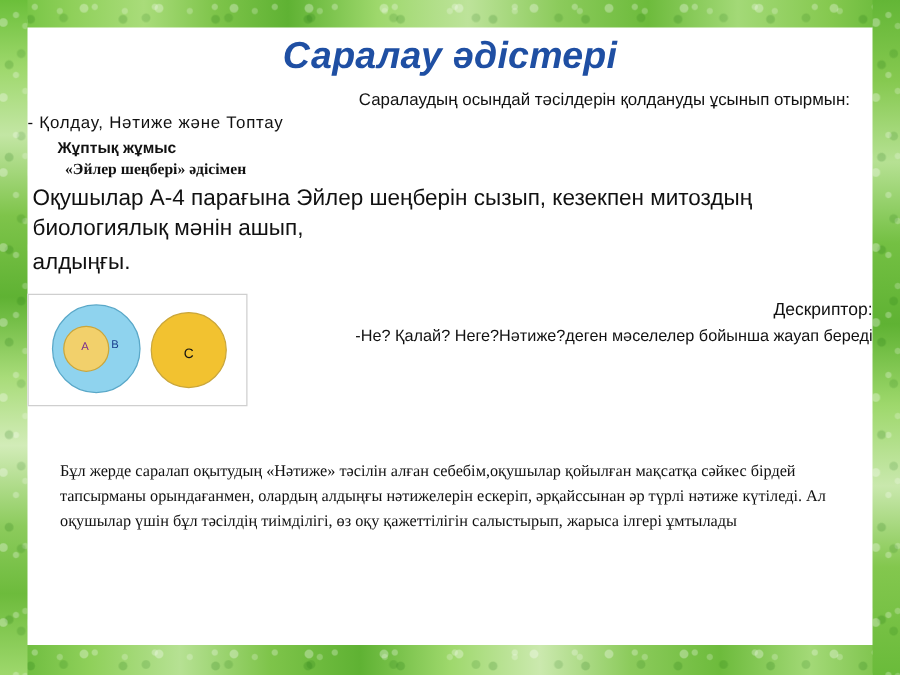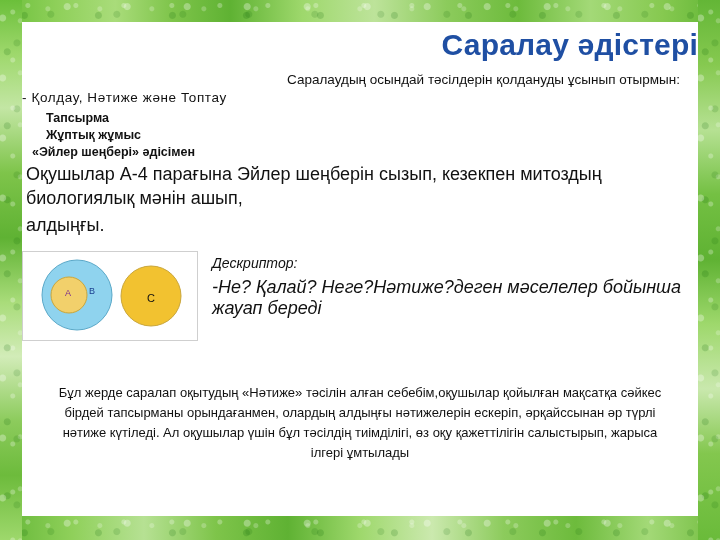--- a/index.html
+++ b/index.html
@@ -82,26 +82,27 @@
 
   .content {
     position: absolute;
     top: 22px; left: 22px;
     width: 676px;
     height: 494px;
     box-sizing: border-box;
   }
 
   .title {
-    text-align: right;
+    text-align: center;
     color: #1f4fa3;
     font-size: 30px;
     font-weight: bold;
     margin: 6px 0 10px 0;
     letter-spacing: 0.2px;
+    font-style: italic;
   }
 
   .lead {
     text-align: right;
     font-size: 13.5px;
     color: #111111;
     margin: 2px 18px 2px 18px;
   }
 
   .lead-sub {
@@ -115,21 +116,21 @@
   .left-block {
     margin-left: 10px;
     color: #111111;
   }
   .left-block div {
     font-size: 12.5px;
     margin: 3px 0;
     font-weight: bold;
   }
   .left-block div.indent1 { margin-left: 14px; }
-  .left-block div.indent2 { margin-left: 0; }
+  .left-block div.indent2 { margin-left: 20px; font-family: Liberation Serif, serif; }
 
   .wide-line {
     font-size: 18px;
     color: #111111;
     margin: 2px 0 0 4px;
     line-height: 1.35;
   }
 
   .mid-row {
     position: relative;
@@ -147,66 +148,65 @@
     border: 1px solid #cfcfcf;
   }
 
   .venn-box svg { display: block; }
 
   .descriptor-col {
     position: absolute;
     left: 190px;
     top: 10px;
     width: 486px;
-    text-align: left;
-    font-style: italic;
+    text-align: right;
   }
   .descriptor-title {
     font-size: 14px;
     color: #111111;
     margin-bottom: 6px;
   }
   .descriptor-line {
-    font-size: 18px;
+    font-size: 13px;
     color: #111111;
     margin-bottom: 6px;
   }
   .descriptor-last {
     font-size: 14px;
     color: #111111;
     letter-spacing: 0.4px;
   }
 
   .footer-para {
     margin: 18px 26px 0 26px;
-    text-align: center;
+    text-align: left;
     font-size: 13px;
     color: #111111;
     line-height: 1.55;
+    font-family: Liberation Serif, serif;
   }
 </style>
 </head>
 <body>
 
 <div class="slide">
 
   <div class="border-top"></div>
   <div class="border-bottom"></div>
   <div class="border-left"></div>
   <div class="border-right"></div>
 
   <div class="content">
 
     <div class="title">Саралау әдістері</div>
 
     <div class="lead">Саралаудың  осындай тәсілдерін қолдануды ұсынып отырмын:</div>
     <div class="lead-sub">-      Қолдау,    Нәтиже   және  Топтау</div>
 
     <div class="left-block">
-      <div class="indent1">Тапсырма</div>
       <div class="indent1">Жұптық жұмыс</div>
       <div class="indent2">«Эйлер шеңбері» әдісімен</div>
     </div>
 
     <div class="wide-line">Оқушылар А-4 парағына Эйлер шеңберін сызып, кезекпен  митоздың биологиялық мәнін ашып,</div>
     <div class="wide-line">алдыңғы.</div>
 
     <div class="mid-row">
 
       <div class="venn-box">

